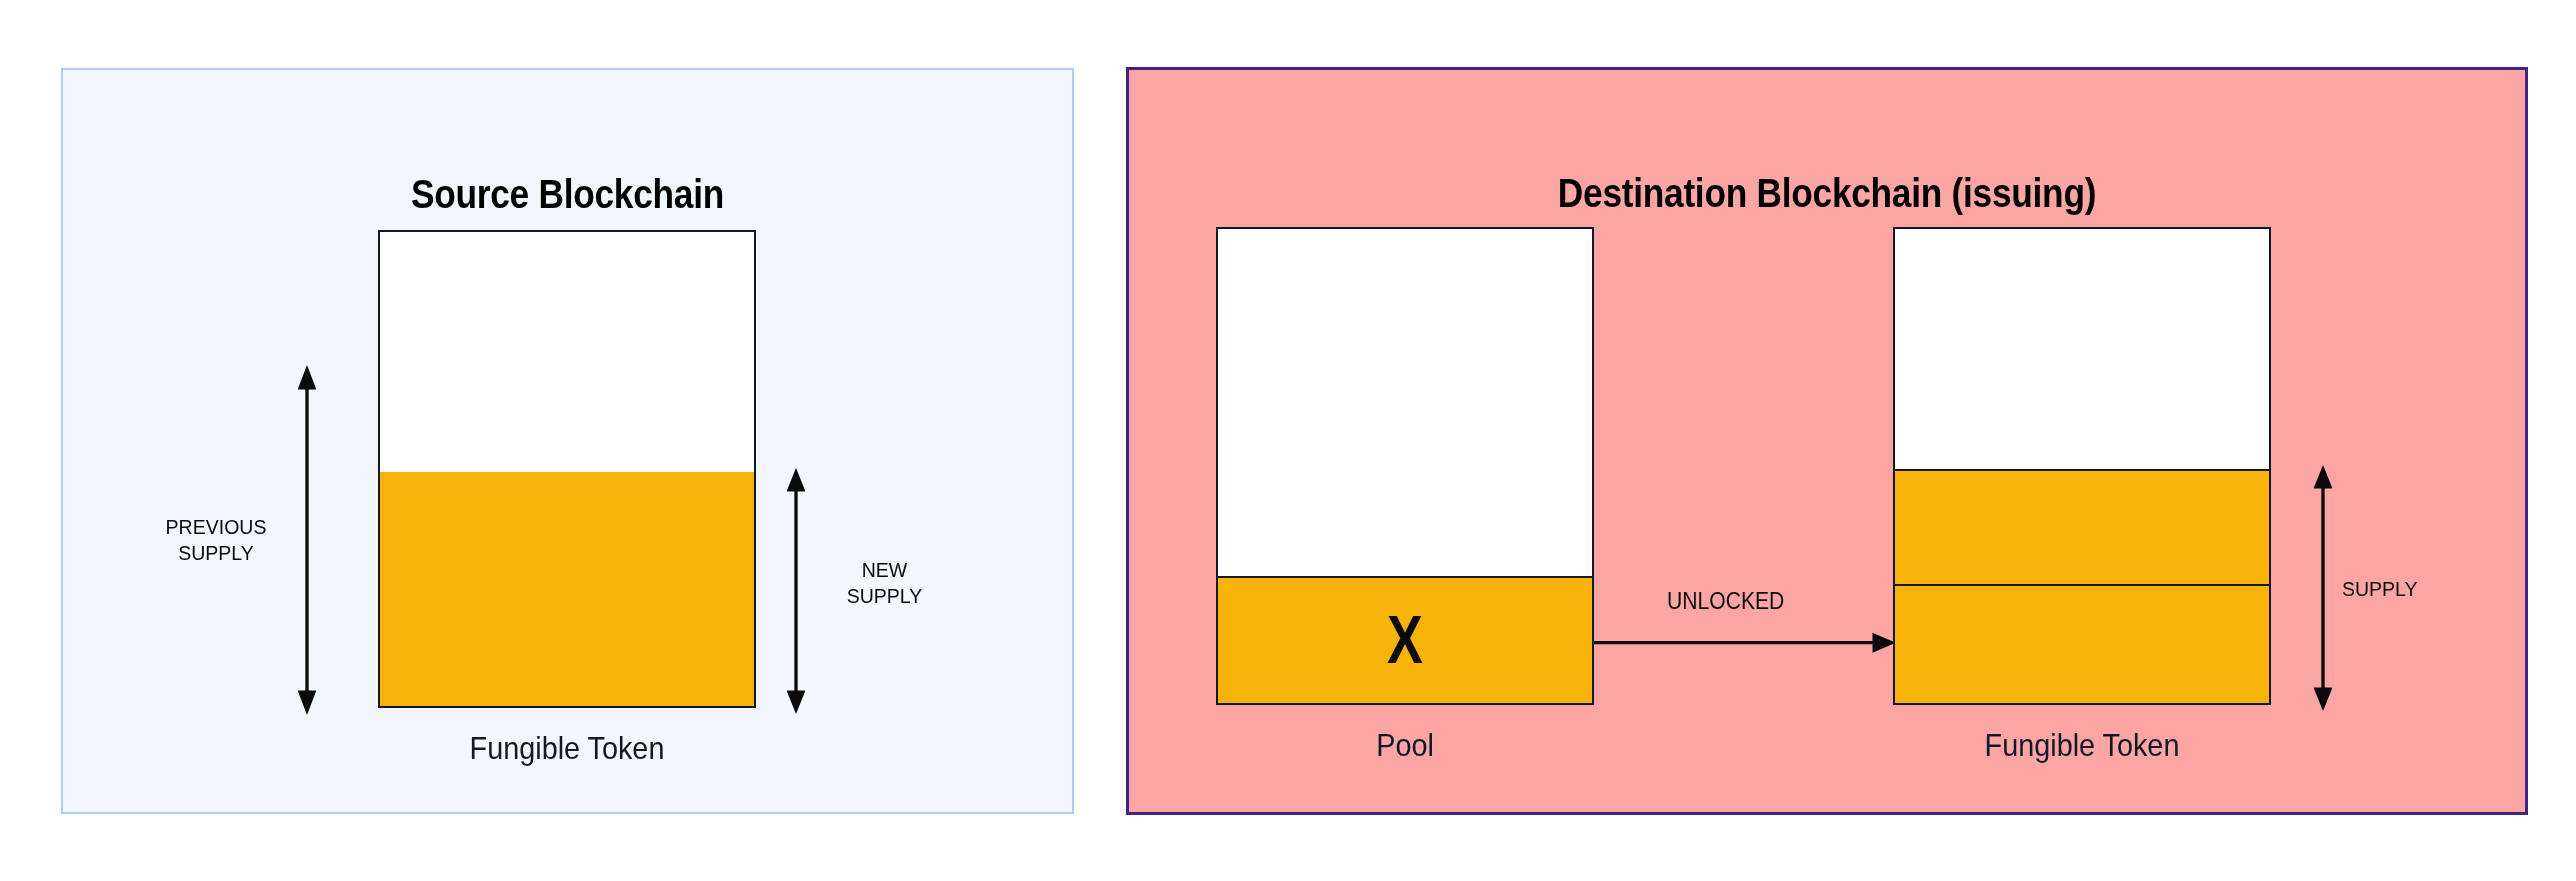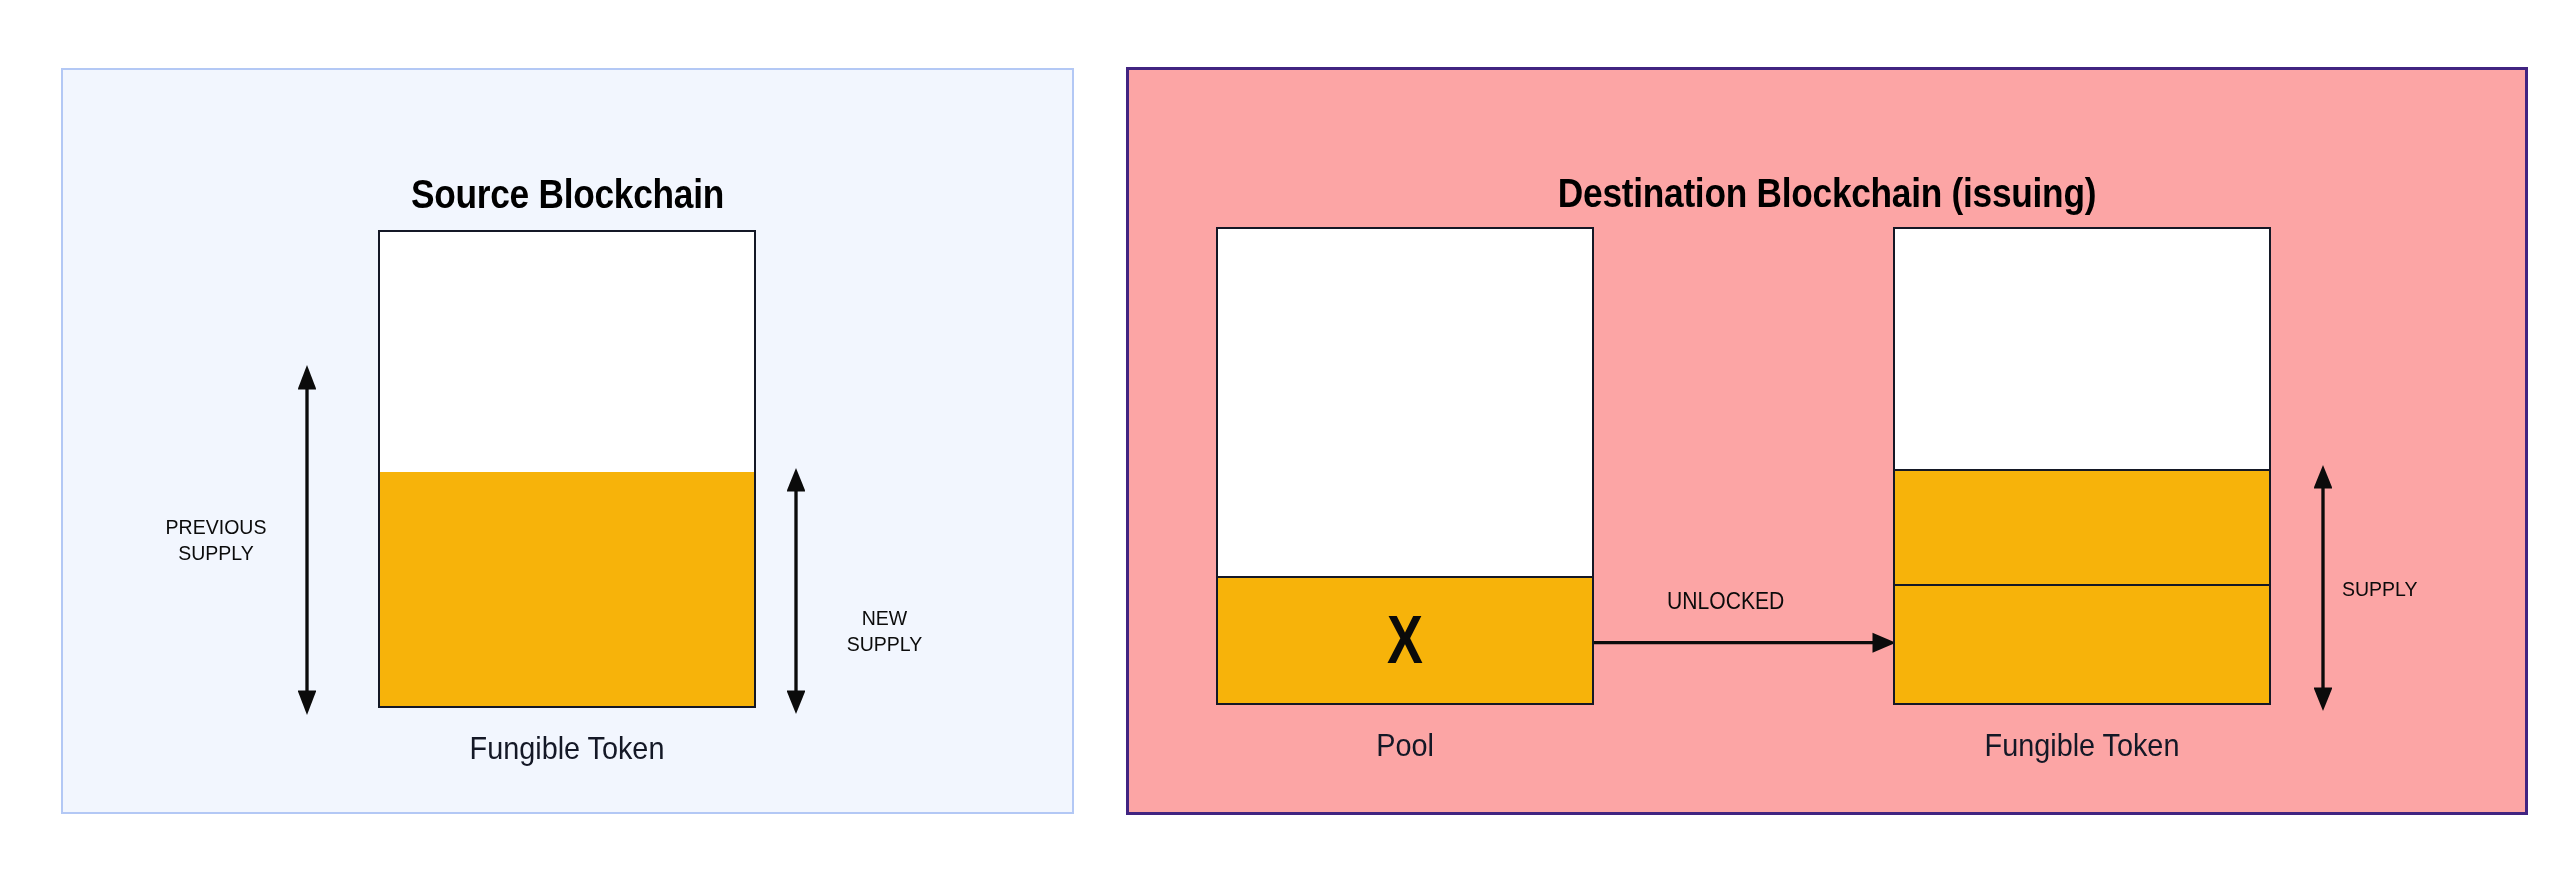--- a/index.html
+++ b/index.html
@@ -174,21 +174,21 @@
     <div class="measure-label" id="label-previous-supply" style="left:78px; top:445px; width:150px; text-align:center;">PREVIOUS
 SUPPLY</div>
 
     <div class="measure" id="measure-new-supply" style="left:724px; top:397px; width:18px; height:248px;">
       <svg width="18" height="248" viewBox="0 0 32 446">
         <line x1="16" y1="32" x2="16" y2="414" stroke="#0b0b0b" stroke-width="6"></line>
         <polygon points="16,2 33,44 -1,44" fill="#0b0b0b"></polygon>
         <polygon points="16,444 33,402 -1,402" fill="#0b0b0b"></polygon>
       </svg>
     </div>
-    <div class="measure-label" id="label-new-supply" style="left:752px; top:488px; width:139px; text-align:center;margin-top:48px;">NEW
+    <div class="measure-label" id="label-new-supply" style="left:752px; top:488px; width:139px; text-align:center;">NEW
 SUPPLY</div>
   </div>
 
   <div class="panel" id="panel-destination">
 
     <div class="panel-title" id="title-destination">Destination Blockchain (issuing)</div>
 
     <div class="bar" id="destination-pool-bar" style="left:87px; top:157px; width:378px; height:478px;">
       <div class="seg seg-empty"></div>
       <div class="seg seg-yellow seg-yellow-top" style="height:127px;">

